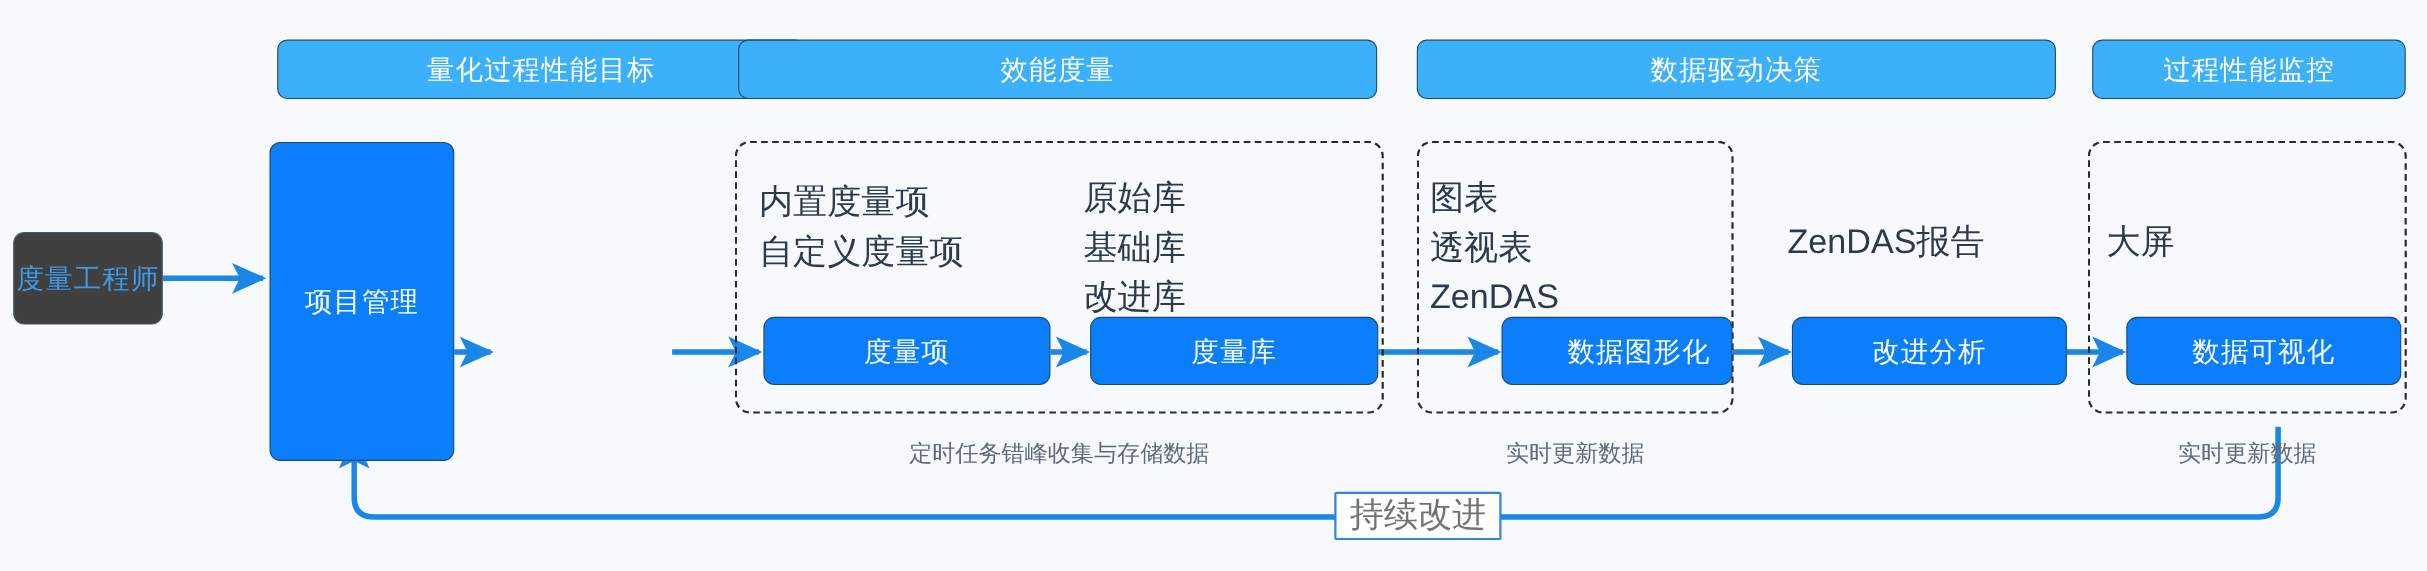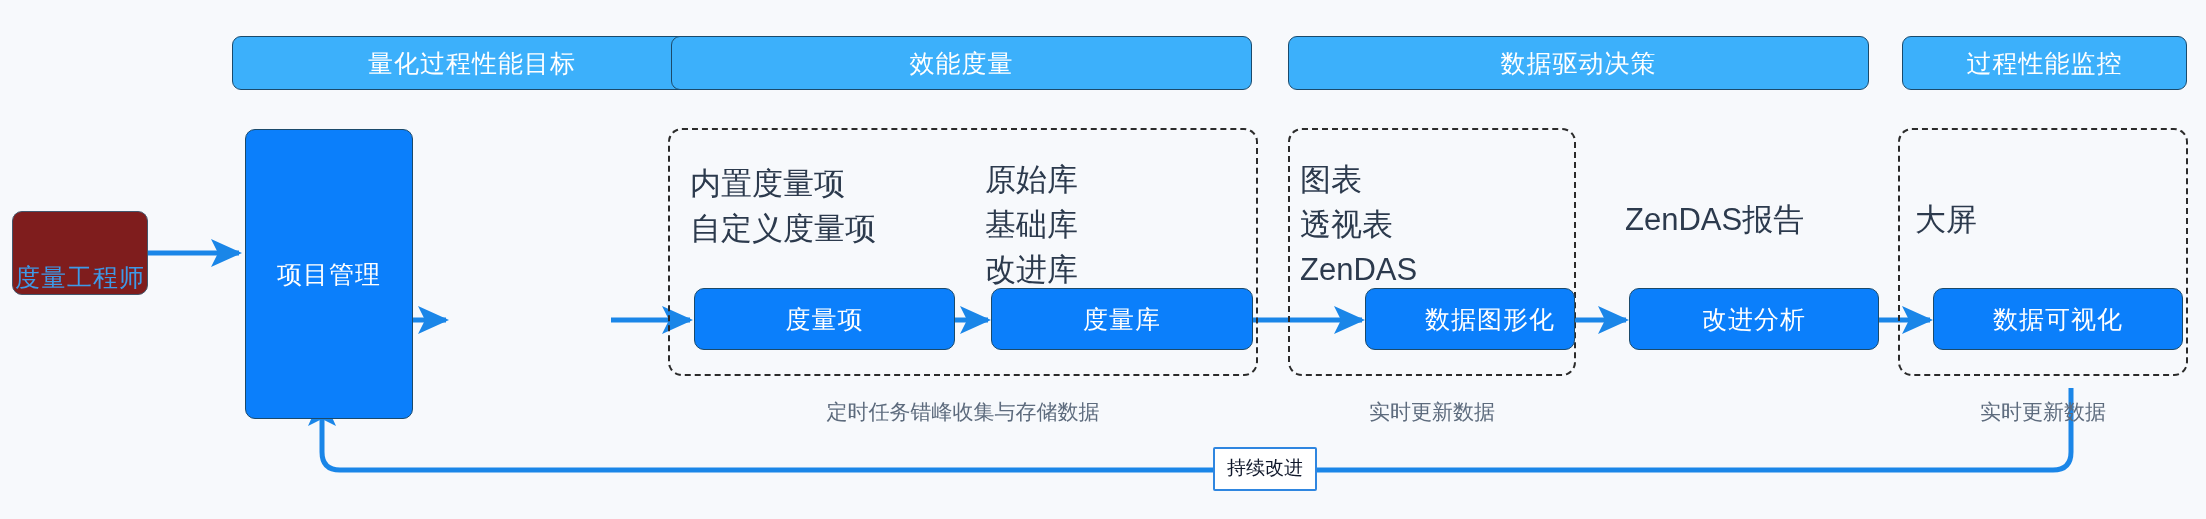--- a/index.html
+++ b/index.html
@@ -61,24 +61,23 @@
     justify-content: center;
     font-size: 25px;
     letter-spacing: 1px;
   }
   .node.primary {
     background: #0b7ffb;
     border: 1.8px solid #1b4a6b;
     color: #ffffff;
   }
   .node.ghost {
-    background: #7f1d1d;
+    background: #404040;
     border: 1.6px solid #43566b;
     color: #3d9ae8;
-    align-items: flex-end;
   }
 
   
   .annot {
     position: absolute;
     color: #2c3a4d;
     font-size: 31px;
     text-align: left;
     line-height: 1.45;
     white-space: pre;
@@ -89,22 +88,22 @@
     font-size: 21px;
     text-align: center;
     white-space: nowrap;
   }
 
   
   .loop-label {
     position: absolute;
     background: #ffffff;
     border: 2px solid #2f86e0;
-    color: #0f172a;
-    font-size: 19px;
+    color: #737373;
+    font-size: 31px;
     padding: 3px 12px 5px 12px;
     border-radius: 2px;
     display: flex;
     align-items: center;
     justify-content: center;
     box-sizing: border-box;
     white-space: nowrap;
   }
 </style>
 </head>
@@ -132,21 +131,21 @@
 
     <line x1="1253" y1="320" x2="1362" y2="320" stroke="#1a86e8" stroke-width="5" marker-end="url(#ah)"></line>
 
     <line x1="1575" y1="320" x2="1626" y2="320" stroke="#1a86e8" stroke-width="5" marker-end="url(#ah)"></line>
 
     <line x1="1879" y1="320" x2="1930" y2="320" stroke="#1a86e8" stroke-width="5" marker-end="url(#ah)"></line>
 
     <path d="M 2071 388 L 2071 452 Q 2071 470 2053 470 L 340 470 Q 322 470 322 452 L 322 398" fill="none" stroke="#1a86e8" stroke-width="5" marker-end="url(#ahup)"></path>
   </svg>
 
-  <div class="phase-header" style="left:232px; top:36px; width:480px;font-family:Liberation Mono, monospace;">
+  <div class="phase-header" style="left:252px; top:36px; width:480px;font-family:Liberation Mono, monospace;">
     <span>量化过程性能目标</span>
   </div>
   <div class="phase-header" style="left:671px; top:36px; width:581px;">
     <span>效能度量</span>
   </div>
   <div class="phase-header" style="left:1288px; top:36px; width:581px;">
     <span>数据驱动决策</span>
   </div>
   <div class="phase-header" style="left:1902px; top:36px; width:285px;">
     <span>过程性能监控</span>

